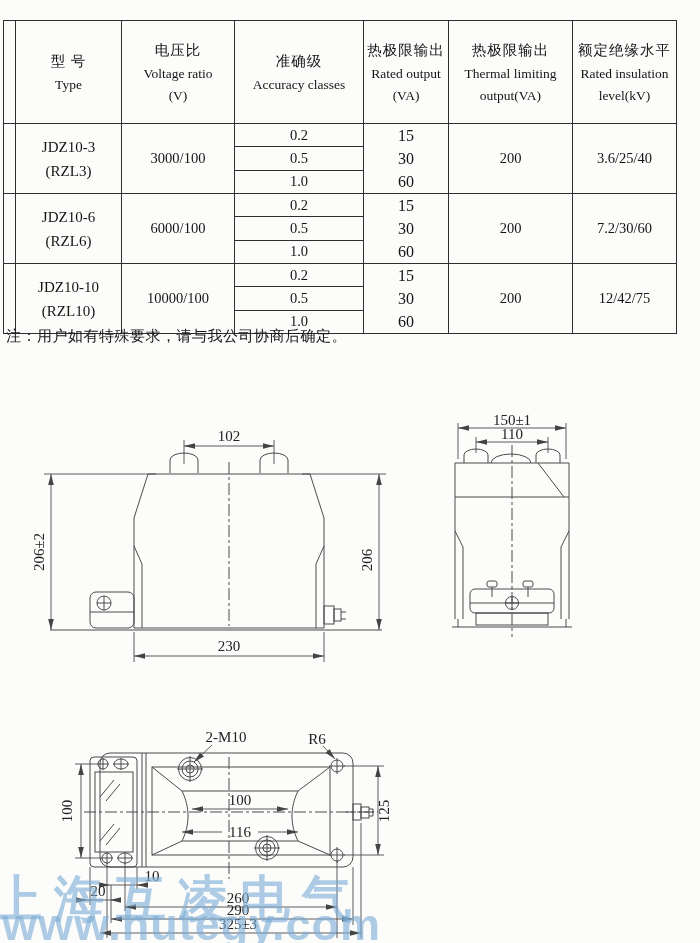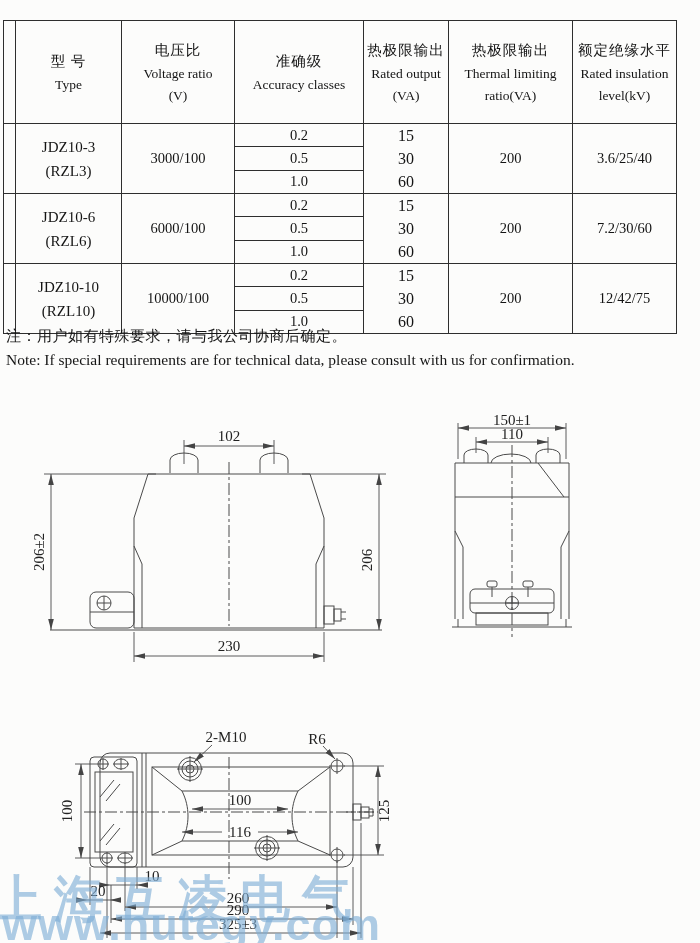--- a/index.html
+++ b/index.html
@@ -63,21 +63,21 @@
         <div class="hl-en">Accuracy classes</div>
       </th>
       <th>
         <div class="hl-zh">热极限输出</div>
         <div class="hl-en">Rated output</div>
         <div class="hl-en">(VA)</div>
       </th>
       <th>
         <div class="hl-zh">热极限输出</div>
         <div class="hl-en">Thermal limiting</div>
-        <div class="hl-en">ratio(VA)</div>
+        <div class="hl-en">output(VA)</div>
       </th>
       <th>
         <div class="hl-zh">额定绝缘水平</div>
         <div class="hl-en">Rated insulation</div>
         <div class="hl-en">level(kV)</div>
       </th>
     </tr>
 
     <tr class="sub-row">
       <td rowspan="3"></td>
@@ -144,21 +144,20 @@
     <tr class="sub-row">
           <td class="val">0.5</td>
         </tr>
     <tr class="sub-row">
           <td class="val">1.0</td>
         </tr>
   </tbody>
     </table>
 
   <div class="note-zh">注：用户如有特殊要求，请与我公司协商后确定。</div>
-  <div class="note-en">Note: If special requirements are for technical data, please consult with us for confirmation.</div>
 
 
   <svg class="drawing" style="left:30px;top:420px;" width="420" height="262" viewBox="0 0 420 262">
     <defs>
       <marker id="af" markerWidth="12" markerHeight="9" refX="11" refY="4" orient="auto-start-reverse" markerUnits="userSpaceOnUse">
         <path d="M11,4 L0,1.2 L0,6.8 Z" fill="#444"></path>
       </marker>
     </defs>
     <g stroke="#4a4a4a" stroke-width="1" fill="none">
       <path d="M199,42 V206" stroke-dasharray="12 3 3 3"></path>

